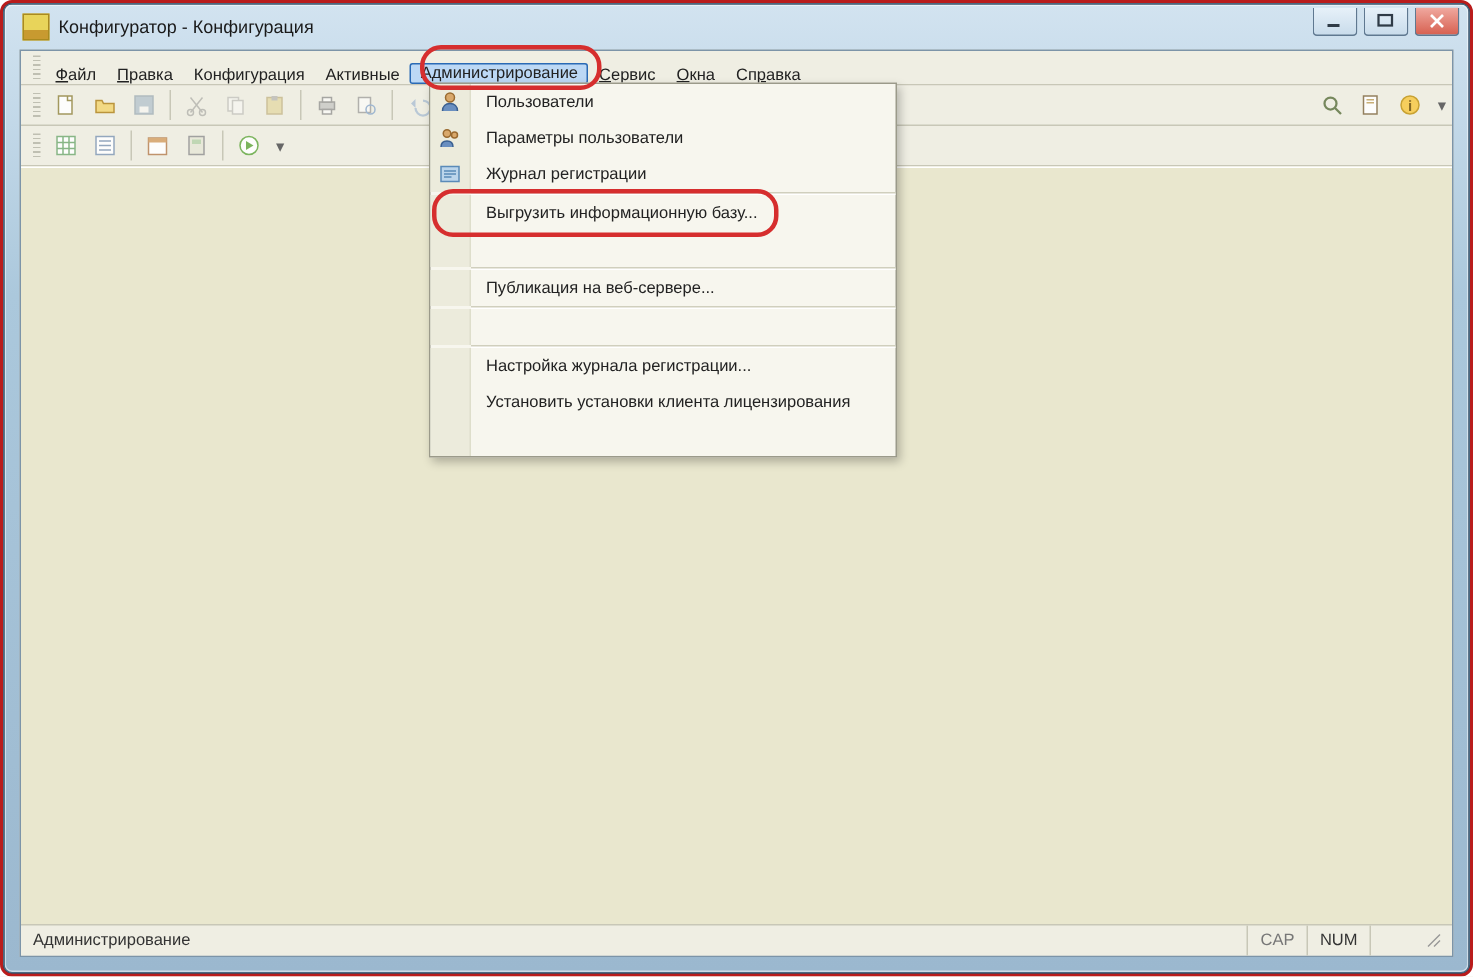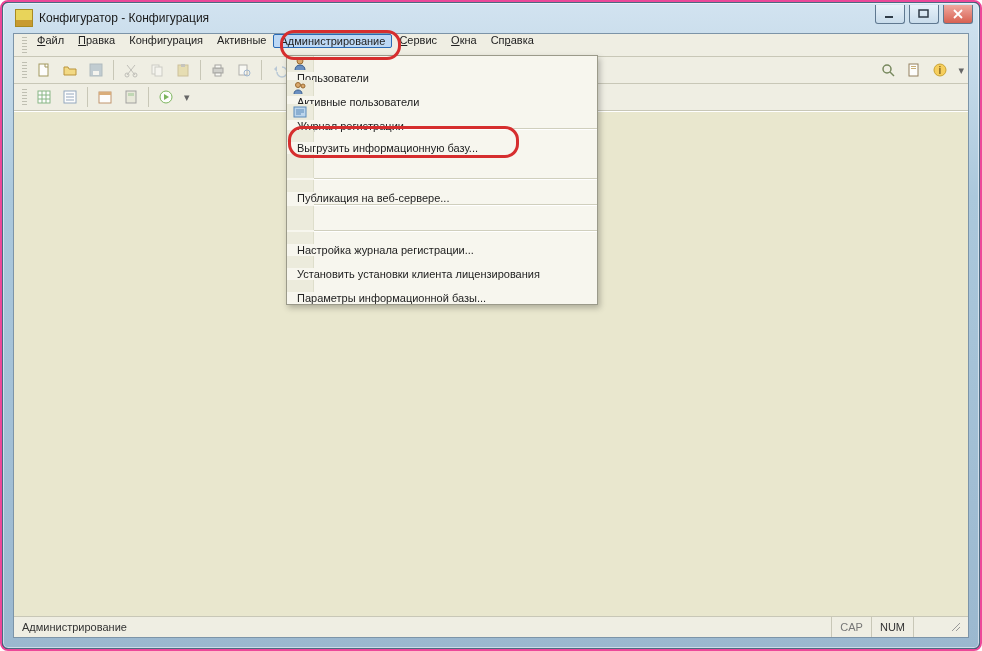--- a/index.html
+++ b/index.html
@@ -1,40 +1,40 @@
 <!DOCTYPE html>
 <html><head>
 <meta charset="utf-8">
 <style>
   html,body{margin:0;padding:0;font:11px "Segoe UI",Tahoma,sans-serif;background:#fff;}
-  .frame{position:relative;width:978px;height:647px;border:2px solid #ec4899;border-radius:8px;background:#0f172a;}
+  .frame{position:relative;width:978px;height:647px;border:2px solid #b91c1c;border-radius:8px;background:#0f172a;}
   .glass{position:absolute;inset:0;border-radius:6px;background:linear-gradient(#d2e3f0,#abc8dc 30%,#9bb8cf);border:1px solid #4b6a82;box-shadow:inset 0 0 0 1px rgba(255,255,255,.5);}
   .titlebar{position:absolute;left:10px;right:10px;top:0;height:30px;display:flex;align-items:center;}
   .title-icon{width:16px;height:16px;margin:0 6px 0 2px;background:#e8d45a;border:1px solid #a98a20;box-shadow:inset 0 -6px 0 #c89a30;}
   .title-text{color:#1a1a1a;font-size:12px;}
   .win-btns{position:absolute;right:6px;top:2px;display:flex;gap:4px;}
   .win-btn{width:28px;height:18px;border:1px solid #5f7890;border-top:none;border-radius:0 0 3px 3px;background:linear-gradient(#e7f1f9,#c9dceb);display:flex;align-items:center;justify-content:center;color:#2f3b47;}
   .win-btn.close{background:linear-gradient(#f0a9a0,#d76151);color:#fff;}
   .win-btn svg{width:12px;height:10px;}
   .client{position:absolute;left:10px;right:10px;top:30px;bottom:10px;background:#e9e9dd;border:1px solid #7c94a8;display:flex;flex-direction:column;}
-  .menubar{height:22px;background:#efeee3;border-bottom:1px solid #c8c7b7;display:flex;align-items:flex-start;padding-left:8px;}
+  .menubar{height:22px;background:#efeee3;border-bottom:1px solid #c8c7b7;display:flex;align-items:flex-end;padding-left:8px;}
   .grip{width:5px;margin-right:3px;background:repeating-linear-gradient(#bfbfb2 0 1px,transparent 1px 3px);align-self:center;height:16px;}
   .menu-item{padding:0 7px;display:flex;align-items:center;color:#222;cursor:default;position:relative;}
   .menu-item u{text-decoration:underline;}
   .menu-item.hl{background:#bcd8f5;border:1px solid #2a6ab5;padding:0 6px;border-radius:2px;}
   .ring{position:absolute;border:3px solid #d62e2e;border-radius:14px;pointer-events:none;z-index:20;}
   .toolbar{height:26px;background:#efeee3;border-bottom:1px solid #c8c7b7;display:flex;align-items:center;padding-left:8px;gap:2px;}
   .tbtn{width:22px;height:22px;display:flex;align-items:center;justify-content:center;opacity:.9;border:1px solid transparent;}
   .tsep{width:1px;height:20px;background:#c8c7b7;margin:0 3px;}
   .workarea{flex:1;background:#e9e7ce;border-top:1px solid #fff;position:relative;}
   .statusbar{height:20px;background:#efeee3;border-top:1px solid #c8c7b7;display:flex;align-items:center;font-size:11px;color:#333;padding:0 4px;}
   .st-spacer{flex:1;}
   .st-cell{padding:0 8px;border-left:1px solid #c8c7b7;height:100%;display:flex;align-items:center;color:#777;}
   .dropdown{position:absolute;left:283px;top:52px;width:310px;background:#f7f6ee;border:1px solid #9b9a8a;box-shadow:2px 3px 6px rgba(0,0,0,.25);z-index:15;}
-  .dd-row{display:flex;height:24px;position:relative;flex-direction:column;}
+  .dd-row{display:flex;align-items:center;height:24px;position:relative;}
   .dd-gutter{width:26px;height:100%;background:#ecebdc;display:flex;align-items:center;justify-content:center;border-right:1px solid #dedecb;}
   .dd-label{padding-left:10px;color:#222;flex:1;}
   .dd-sep{height:1px;margin-left:27px;background:#d0cfbd;border-bottom:1px solid #fff;}
   .ico{display:inline-block;}
   svg{display:block;}
 </style>
 </head>
 <body>
 
 <div class="frame">
@@ -249,21 +249,21 @@
       <div class="dd-row">
         <span class="dd-gutter">
             <span class="ico">
               <svg width="16" height="16">
                 <circle cx="6" cy="5" r="2.5" fill="#d9a86b" stroke="#9a6a30"></circle>
                 <circle cx="11" cy="6" r="2" fill="#d9a86b" stroke="#9a6a30"></circle>
                 <path d="M2 14c0-3 2-4 4-4s4 1 4 4" fill="#6a8fc0" stroke="#3a5f90"></path>
               </svg>
             </span>
           </span>
-        <span class="dd-label">Активные пользователи</span>
+        <span class="dd-label">Параметры пользователи</span>
       </div>
       <div class="dd-row">
         <span class="dd-gutter">
             <span class="ico">
               <svg width="16" height="16">
                 <rect x="2" y="3" width="12" height="10" fill="#bcd5eb" stroke="#5a8ab8"></rect>
                 <path d="M4 6h8M4 8h8M4 10h5" stroke="#5a8ab8"></path>
               </svg>
             </span>
           </span>
@@ -290,21 +290,20 @@
       <div class="dd-row">
         <span class="dd-gutter"></span>
         <span class="dd-label">Настройка журнала регистрации...</span>
       </div>
       <div class="dd-row">
         <span class="dd-gutter"></span>
         <span class="dd-label">Установить установки клиента лицензирования</span>
       </div>
       <div class="dd-row">
         <span class="dd-gutter"></span>
-        <span class="dd-label">Параметры информационной базы...</span>
       </div>
     </div>
 
     <div class="ring" style="left:277px;top:27px;width:115px;height:24px;"></div>
     <div class="ring" style="left:285px;top:123px;width:225px;height:26px;"></div>
 
   </div>
 </div>
 
 </body></html>

